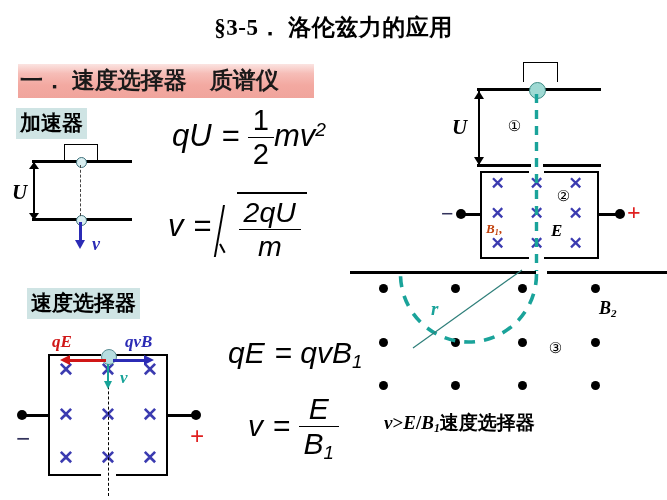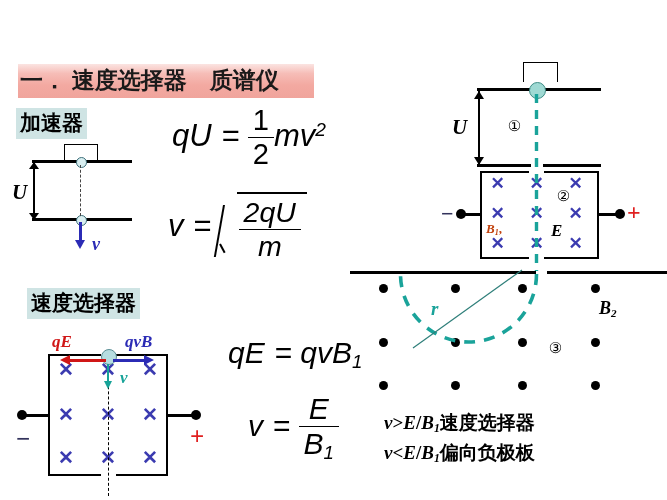--- a/index.html
+++ b/index.html
@@ -184,20 +184,21 @@
     color: #000;
   }
   #conclusion-1 { left: 384px; top: 410px; }
   #conclusion-2 { left: 384px; top: 440px; }
 </style>
 </head>
 <body>
 
 <div id="slide">
 
+  <div class="abs" id="slide-title">§3-5． 洛伦兹力的应用</div>
 
   <div class="abs" id="section-header-bar"></div>
   <div class="abs teal-label" id="label-accelerator">加速器</div>
 
   <div class="abs" id="section-header-text">一． 速度选择器　质谱仪</div>
 
   <div class="abs" style="left:18px; top:142px; width:130px; height:110px;">
 
     <div class="abs" style="left:46px; top:2px; width:32px; height:15px;
                 border:1.6px solid #000; border-bottom:none; background:#fff;"></div>
@@ -411,17 +412,14 @@
       <line x1="167" y1="212" x2="58" y2="290" stroke="#2f7f7a" stroke-width="1.2"></line>
     </svg>
 
     <div class="abs vec-label" style="left:76px; top:240px; font-size:19px; color:#1aa39a;">r</div>
   </div>
 
   <div class="conclusion" id="conclusion-1">
     <span style="font-style:italic;">v</span><span>&gt;</span><span style="font-style:italic;">E</span><span>/</span><span style="font-style:italic;">B</span><span class="sub">1</span><span>速度选择器</span>
   </div>
 
-  <div class="conclusion" id="conclusion-2">
-    <span style="font-style:italic;">v</span><span>&lt;</span><span style="font-style:italic;">E</span><span>/</span><span style="font-style:italic;">B</span><span class="sub">1</span><span>偏向负极板</span>
-  </div>
 
 </div>
 
 </body></html>

